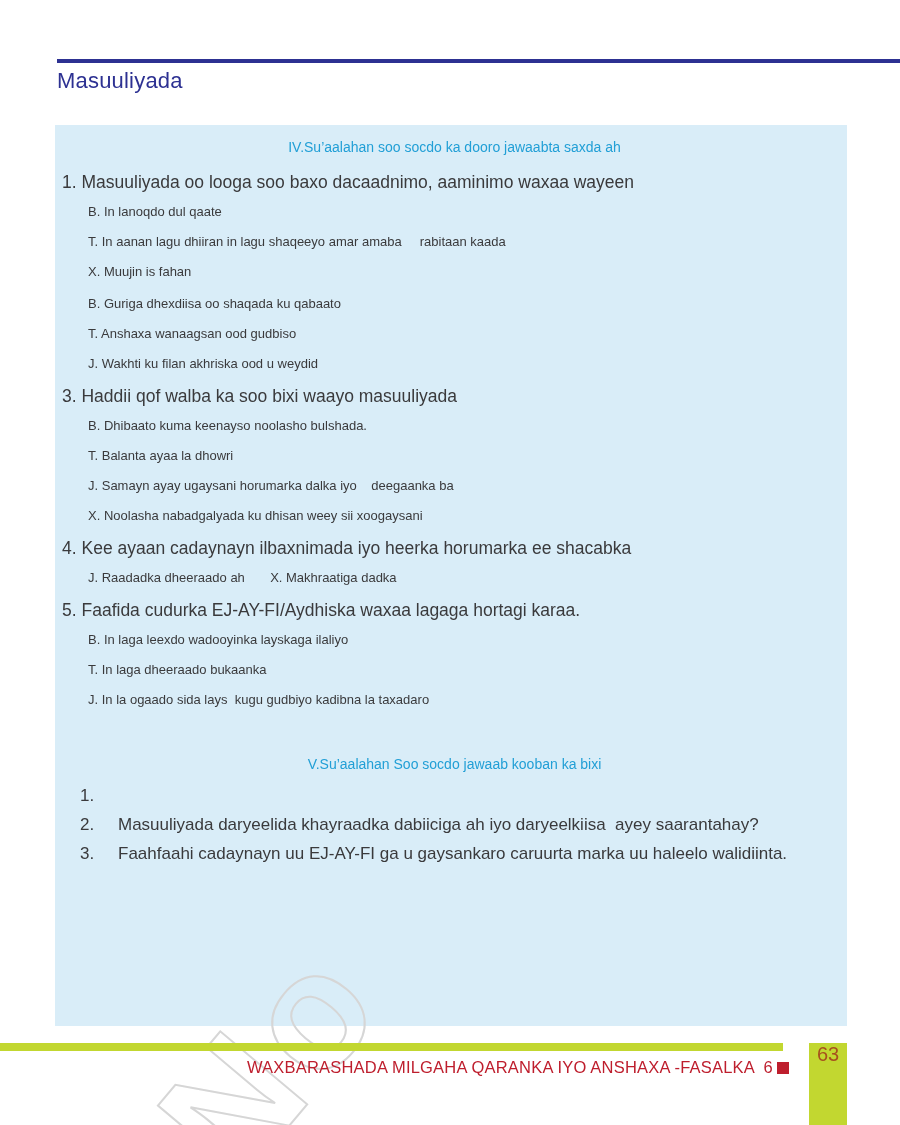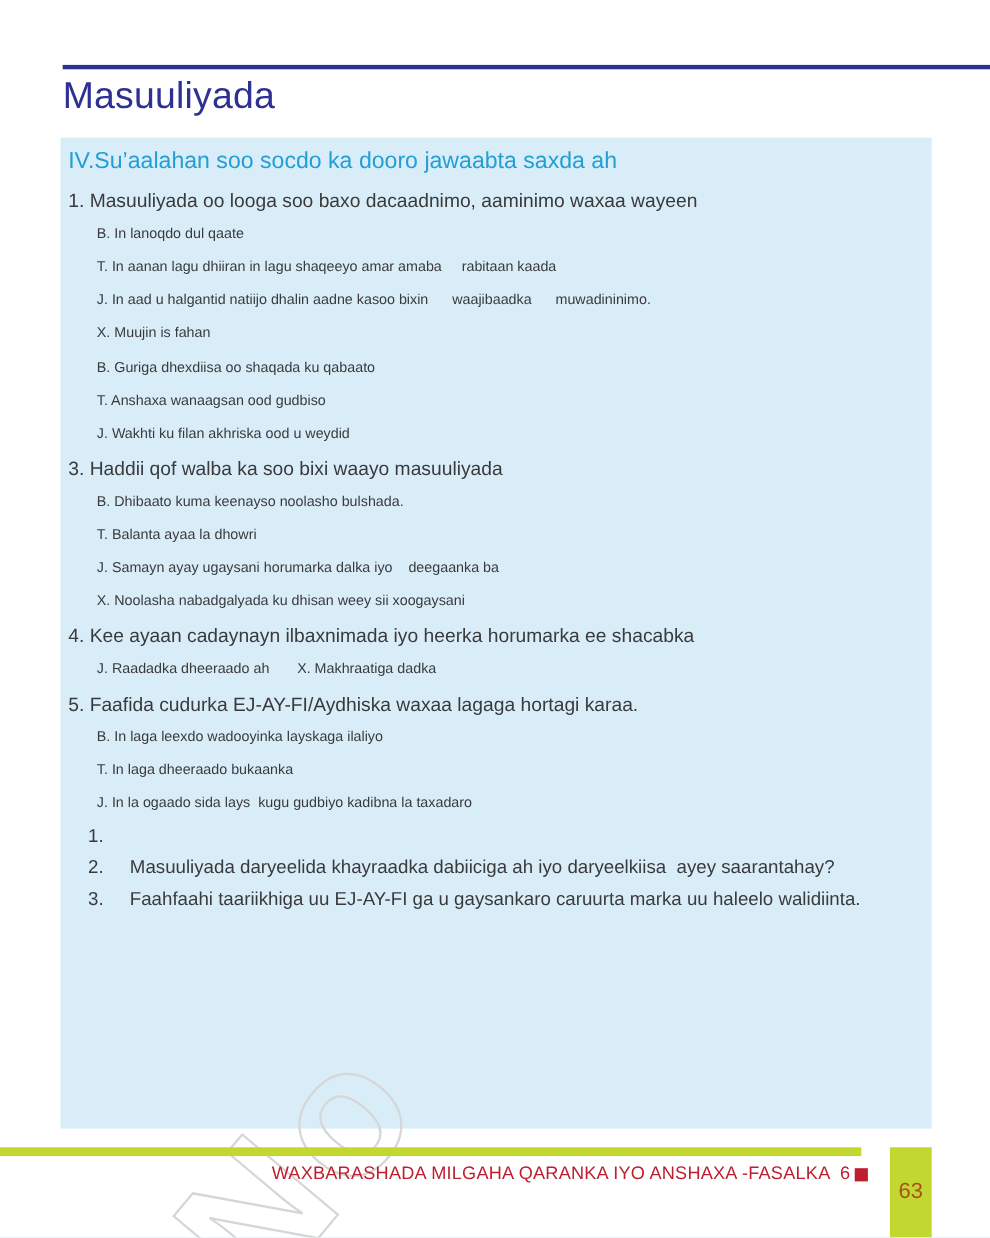--- a/index.html
+++ b/index.html
@@ -13,39 +13,40 @@
   .top-rule {
     position: absolute;
     left: 57px; top: 59px;
     width: 843px; height: 4px;
     background: #2d3192;
   }
   .page-title {
     position: absolute;
     left: 57px; top: 68px;
     margin: 0;
-    font-size: 34px;
+    font-size: 22px;
     font-weight: 500;
     color: #2d3192;
     letter-spacing: 0.2px;
   }
   .content-box {
     position: absolute;
     left: 55px; top: 125px;
     width: 792px; height: 901px;
     background: #d9edf8;
     padding: 9px 0 0 7px;
     box-sizing: border-box;
     z-index: 1;
   }
   .sec-heading {
-    font-size: 21px;
+    font-size: 14px;
     color: #219fd6;
     line-height: 26px;
     margin: 0 0 7px 0;
+    text-align: center;
   }
   .question { margin-top: 2px; }
   .q-line {
     font-size: 17.5px;
     color: #3a3a3c;
     line-height: 30px;
     white-space: pre-wrap;
   }
   .opt {
     font-size: 13px;
@@ -107,21 +108,21 @@
     background: #be1e2d;
     flex: 0 0 12px;
   }
   .page-bar {
     position: absolute;
     left: 809px; top: 1043px;
     width: 38px; height: 82px;
     background: #c2d730;
     text-align: center;
     box-sizing: border-box;
-    padding-top: 29px;
+    padding-top: 0;
     z-index: 3;
   }
   .page-num {
     font-size: 20px;
     color: #a7501d;
   }
 </style>
 </head>
 <body>
 
@@ -131,21 +132,20 @@
   <h1 class="page-title">Masuuliyada</h1>
 
   <div class="content-box">
 
     <div class="sec-heading">IV.Su’aalahan soo socdo ka dooro jawaabta saxda ah</div>
 
     <div class="question">
       <div class="q-line"><span>1.</span> <span>Masuuliyada oo looga soo baxo dacaadnimo, aaminimo waxaa wayeen</span></div>
       <div class="opt">B. In lanoqdo dul qaate</div>
       <div class="opt">T. In aanan lagu dhiiran in lagu shaqeeyo amar amaba     rabitaan kaada</div>
-      <div class="opt">J. In aad u halgantid natiijo dhalin aadne kasoo bixin      waajibaadka      muwadininimo.</div>
       <div class="opt">X. Muujin is fahan</div>
     </div>
 
     <div class="question">
       <div class="opt">B. Guriga dhexdiisa oo shaqada ku qabaato</div>
       <div class="opt">T. Anshaxa wanaagsan ood gudbiso</div>
       <div class="opt">J. Wakhti ku filan akhriska ood u weydid</div>
     </div>
 
     <div class="question">
@@ -161,31 +161,32 @@
       <div class="opt">J. Raadadka dheeraado ah       X. Makhraatiga dadka</div>
     </div>
 
     <div class="question">
       <div class="q-line"><span>5.</span> <span>Faafida cudurka EJ-AY-FI/Aydhiska waxaa lagaga hortagi karaa.</span></div>
       <div class="opt">B. In laga leexdo wadooyinka layskaga ilaliyo</div>
       <div class="opt">T. In laga dheeraado bukaanka</div>
       <div class="opt">J. In la ogaado sida lays  kugu gudbiyo kadibna la taxadaro</div>
     </div>
 
+    <div class="sec-heading sec-v-heading">V.Su’aalahan Soo socdo jawaab kooban ka bixi</div>
 
     <div class="v-item">
       <span class="v-num">1.</span>
     </div>
     <div class="v-item">
       <span class="v-num">2.</span>
       <span class="v-text">Masuuliyada daryeelida khayraadka dabiiciga ah iyo daryeelkiisa  ayey saarantahay?</span>
     </div>
     <div class="v-item">
       <span class="v-num">3.</span>
-      <span class="v-text">Faahfaahi taariikhiga uu EJ-AY-FI ga u gaysankaro caruurta marka uu haleelo walidiinta.</span>
+      <span class="v-text">Faahfaahi cadaynayn uu EJ-AY-FI ga u gaysankaro caruurta marka uu haleelo walidiinta.</span>
     </div>
 
   </div>
 
   <div class="watermark">No</div>
 
   <div class="footer-rule"></div>
   <div class="footer-row">
     <span class="footer-text">WAXBARASHADA MILGAHA QARANKA IYO ANSHAXA -FASALKA  6</span>
     <span class="footer-square"></span>

